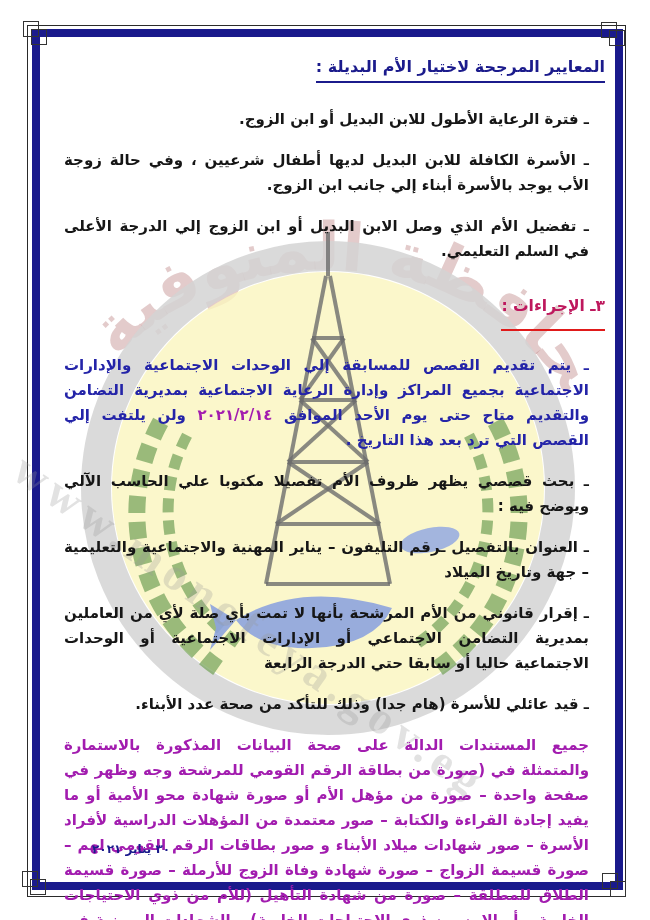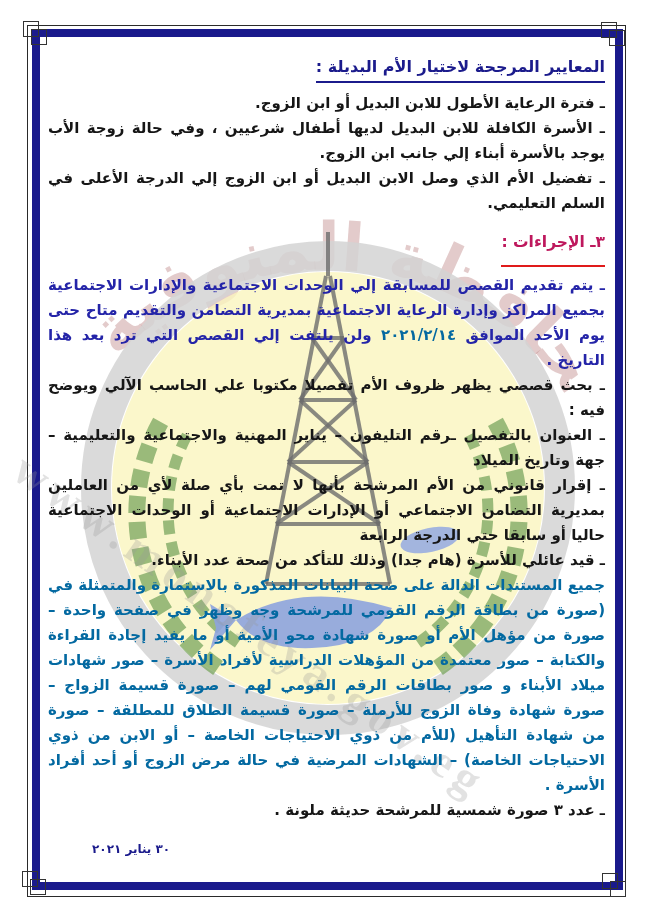--- a/index.html
+++ b/index.html
@@ -35,32 +35,32 @@
     font-family:"Liberation Serif",serif;font-weight:bold;
     font-size:46px;letter-spacing:7px;color:rgba(150,150,150,0.28);
     white-space:nowrap;pointer-events:none;direction:ltr;
   }
   
   .content{
     position:absolute;left:48px;right:45px;top:54px;z-index:1;
     direction:rtl;text-align:justify;color:#161616;
     font-size:15px;font-weight:bold;line-height:25px;
   }
-  .content p{margin:0;}
+  .content p{margin:16px;}
   .doc-title{
     display:inline-block;color:#1b1b8c;font-size:16px;
     border-bottom:2px solid #1b1b8c;padding-bottom:2px;margin-bottom:8px;
   }
   .sec-heading{
     display:inline-block;color:#be185d;font-size:15.5px;
     border-bottom:2px solid #e01a1a;padding-bottom:10px;
     margin-top:14px;margin-bottom:6px;
   }
   .blue{color:#2424a8;}
-  .red{color:#0369a1;}
+  .red{color:#a21caf;}
   .center{text-align:center;}
   .mt{margin-top:2px;}
   .footer-date{
     position:absolute;left:92px;top:842px;z-index:1;
     direction:rtl;color:#1b1b8c;font-size:12px;font-weight:bold;
   }
 </style>
 </head>
 <body>
 

